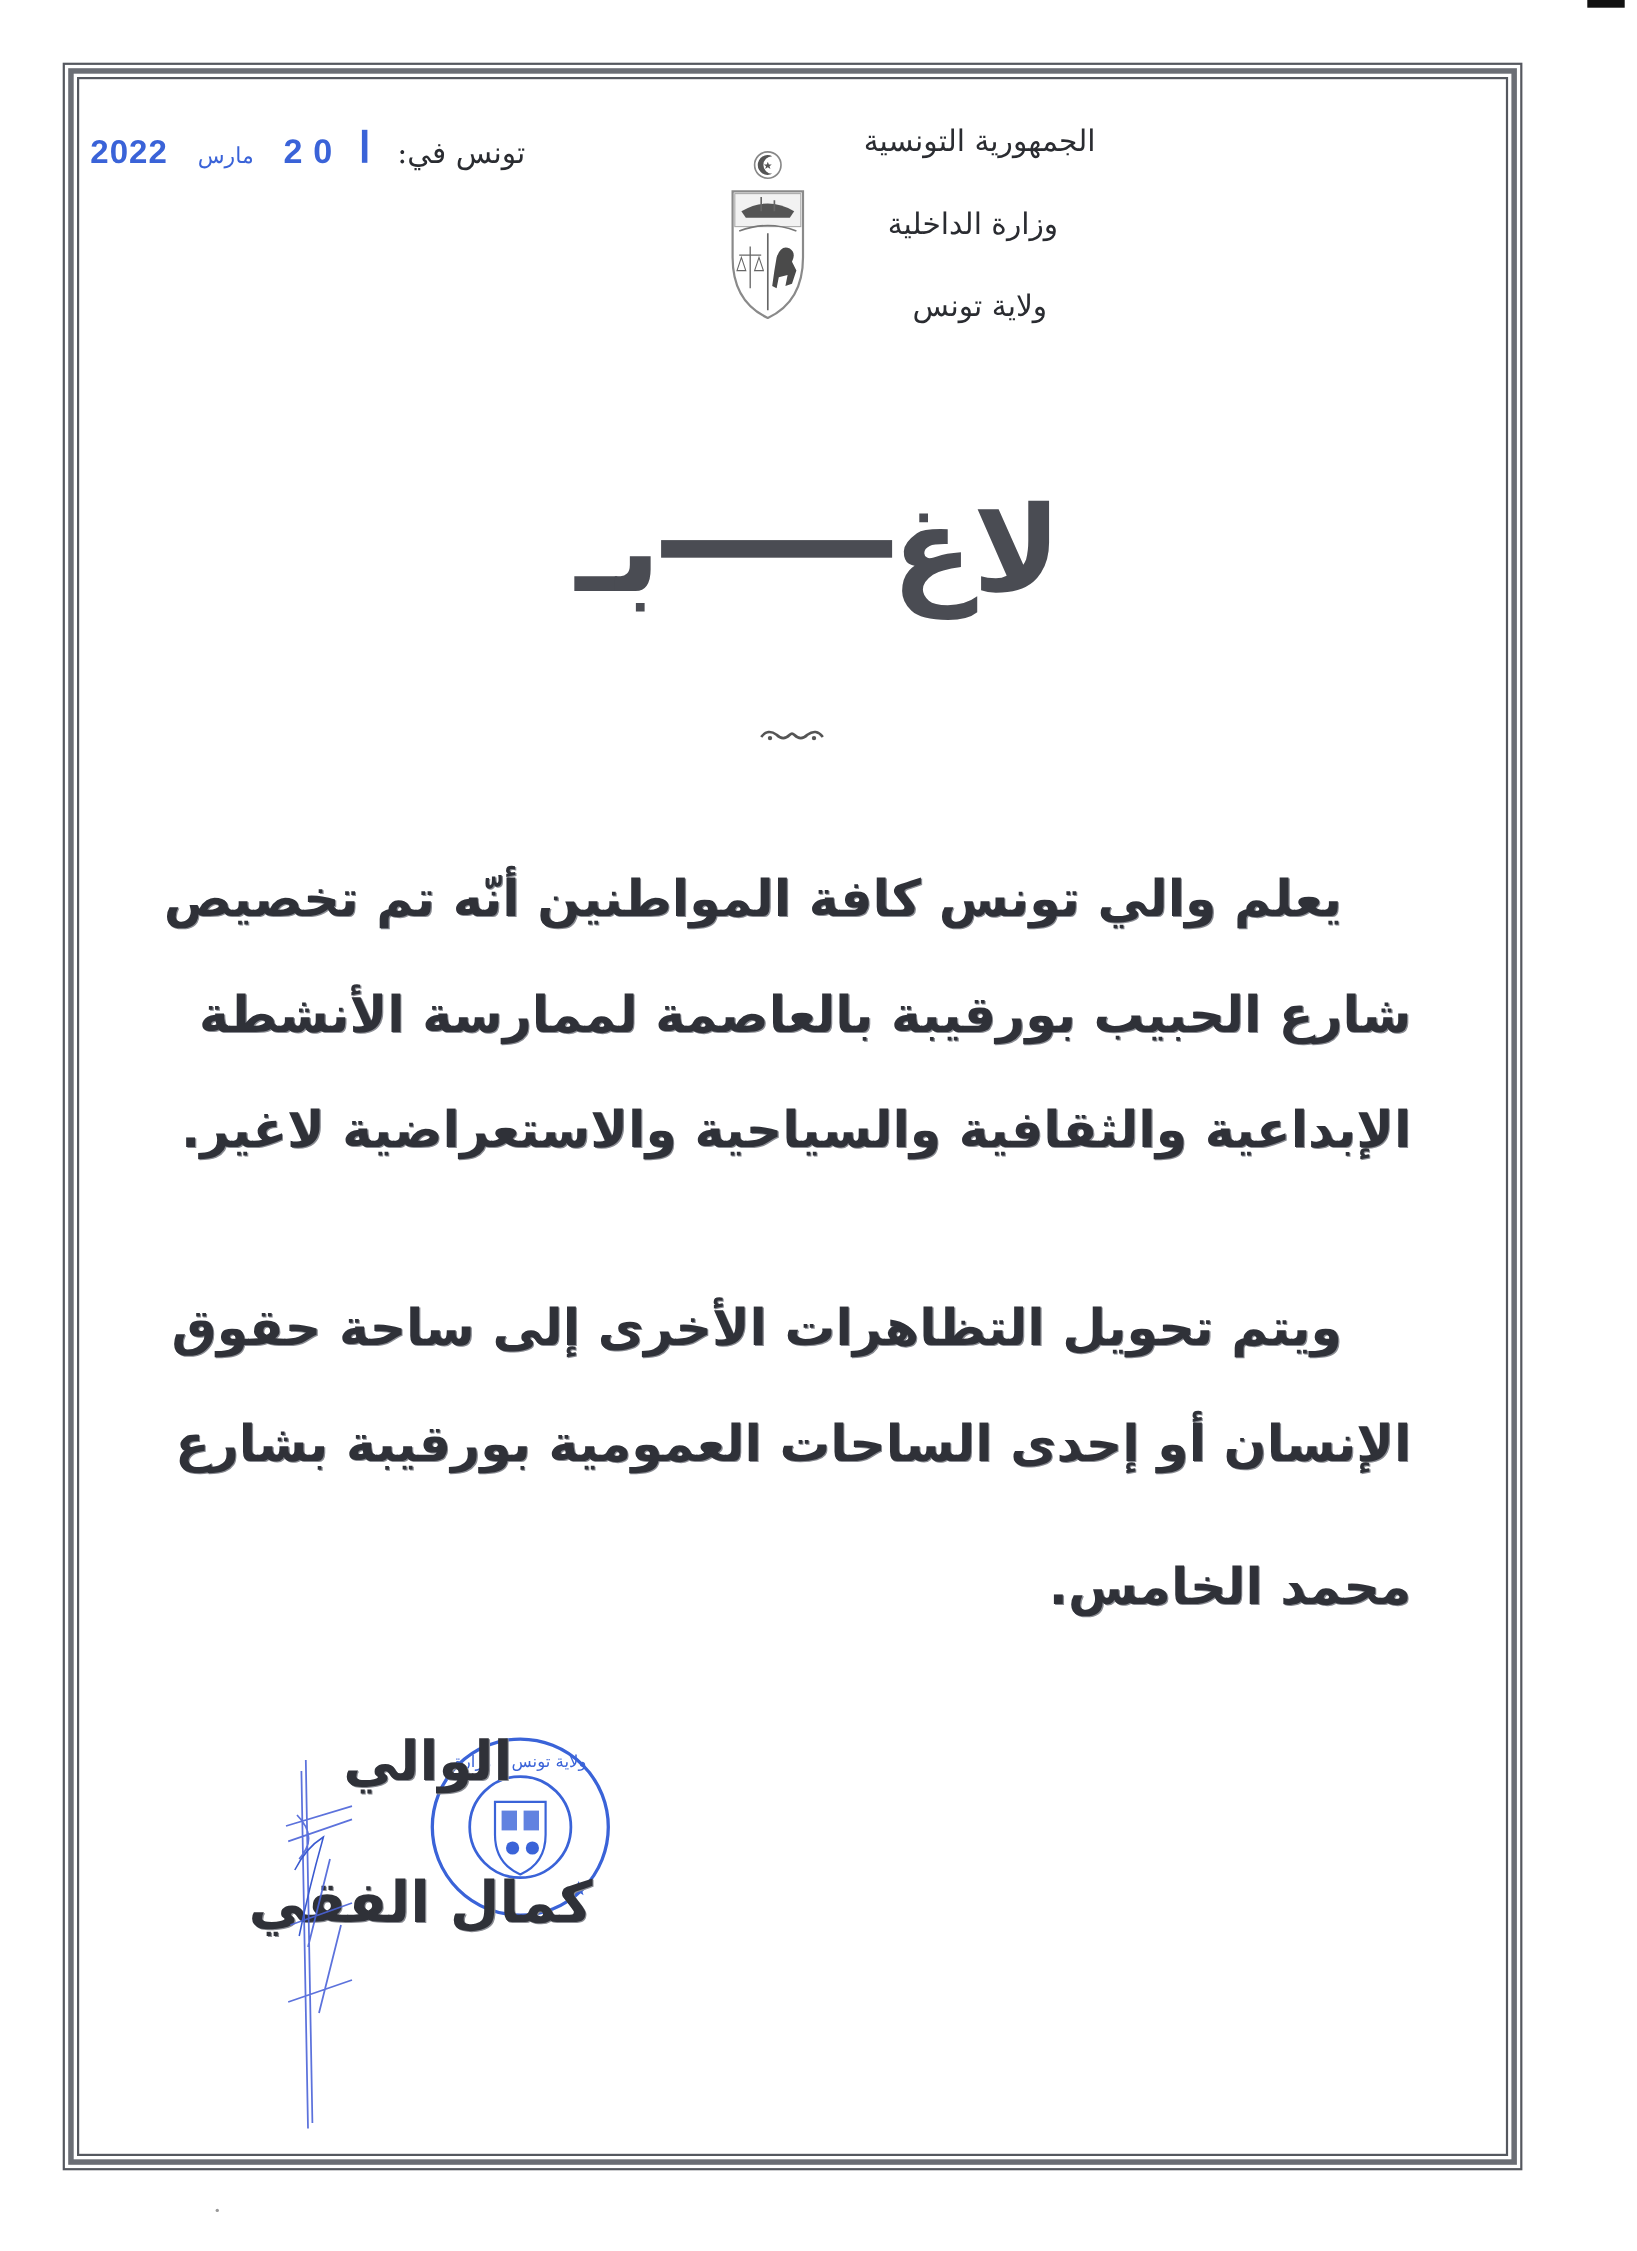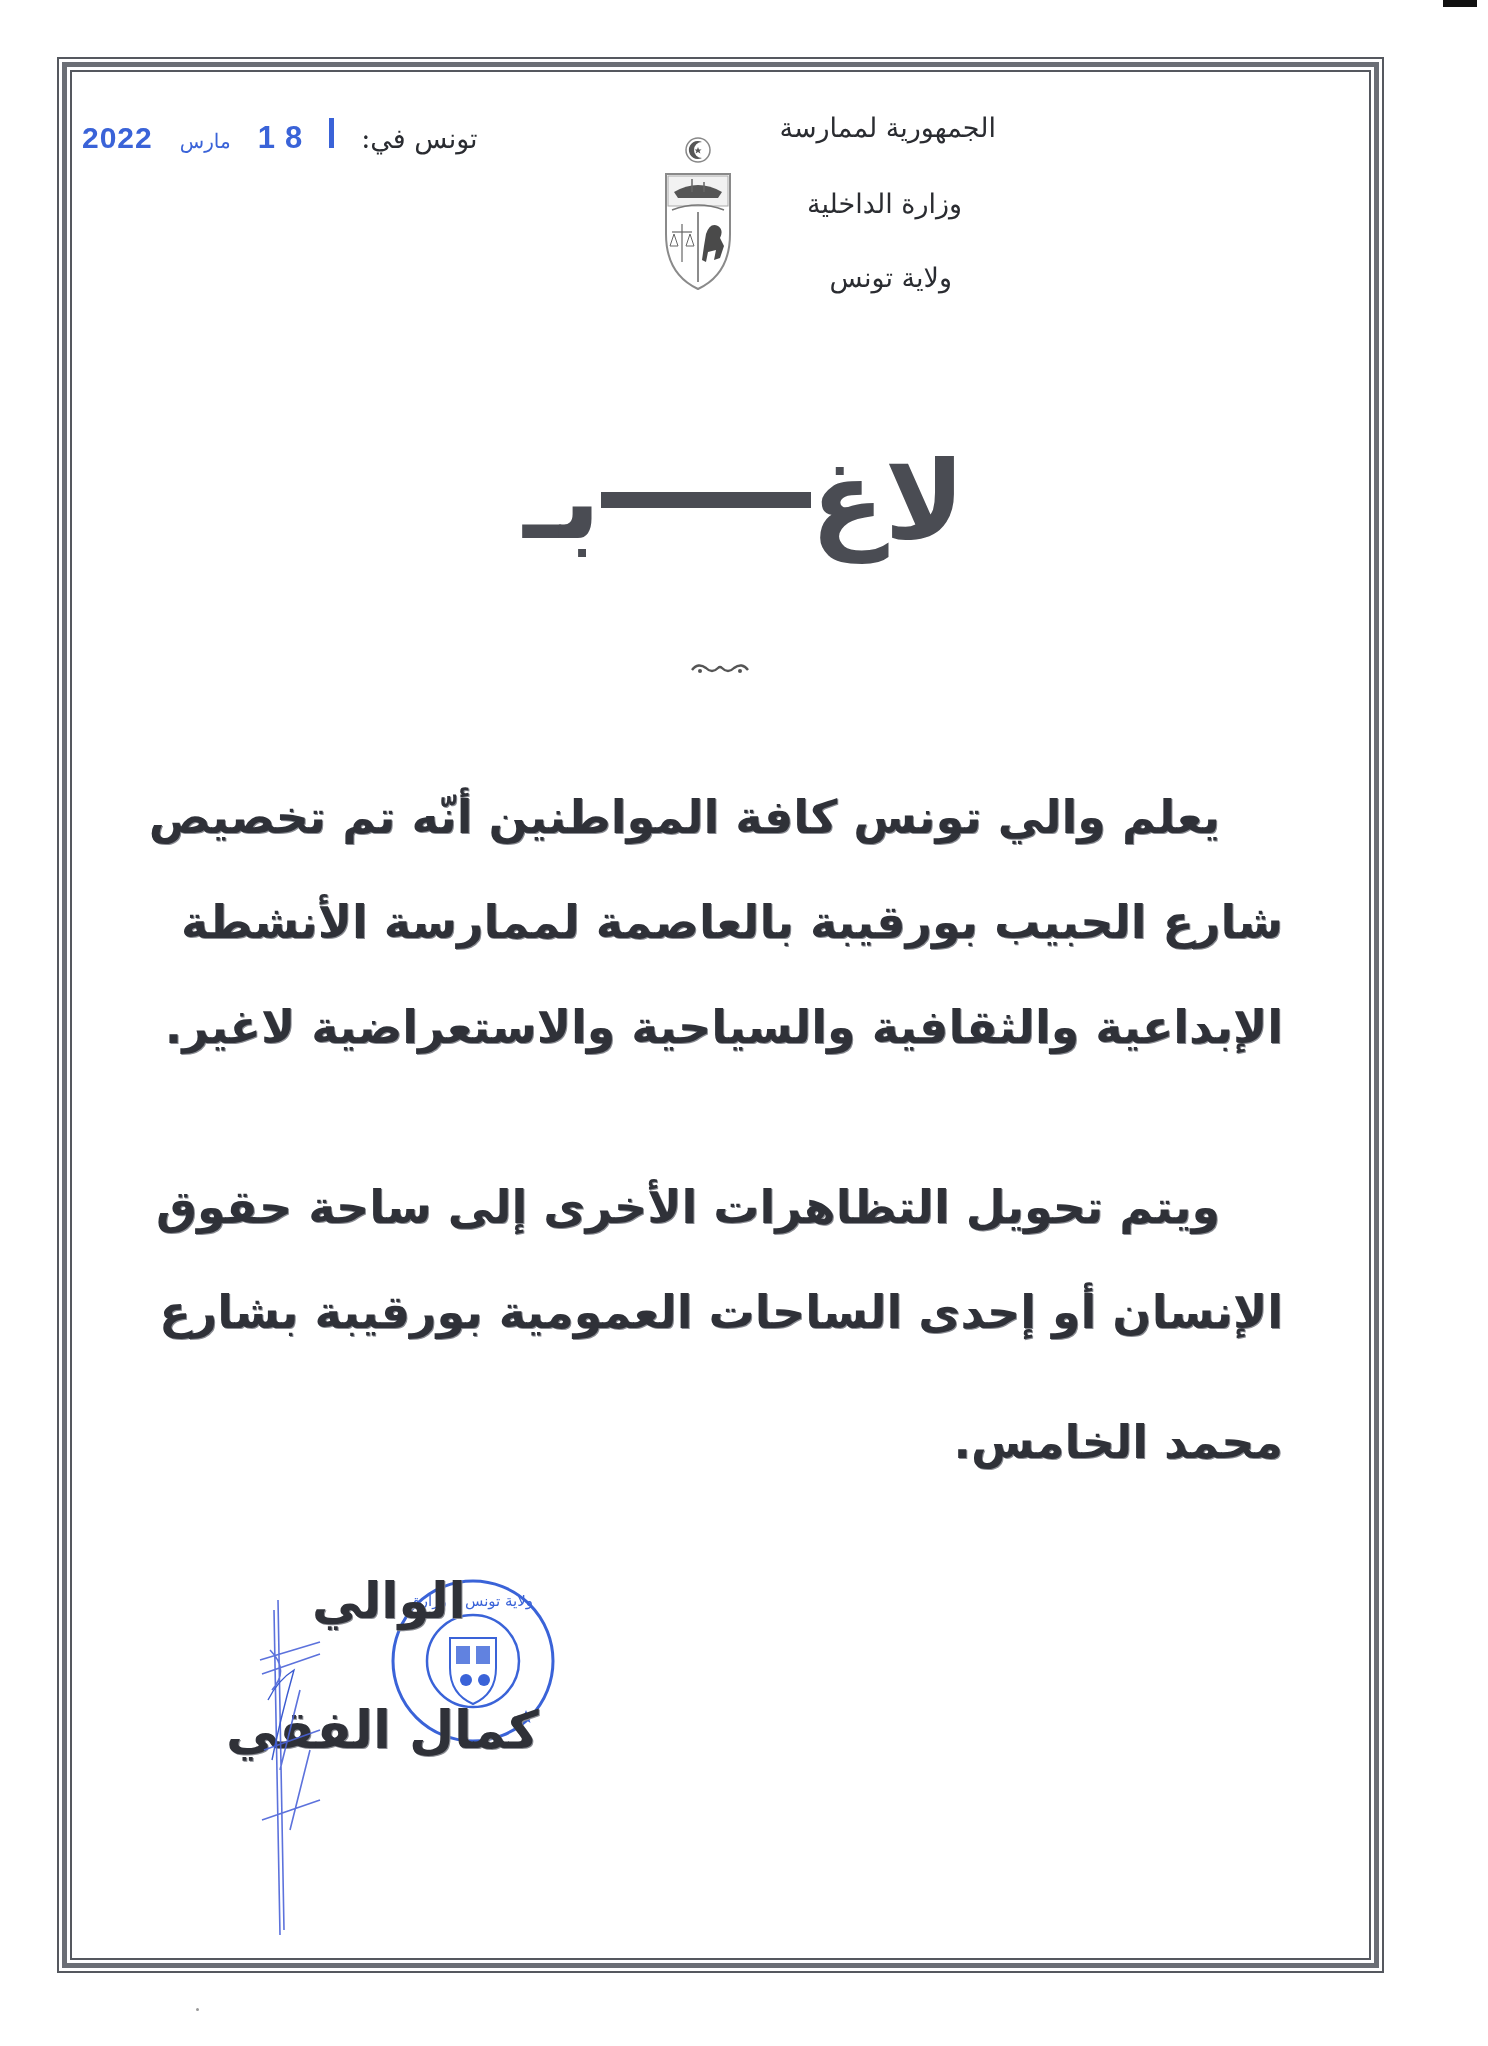--- a/index.html
+++ b/index.html
@@ -179,28 +179,28 @@
 <body>
 
 <div class="corner-mark"></div>
 
 <div class="frame-outer">
   <div class="frame-mid">
     <div class="frame-inner"></div>
   </div>
 </div>
 
-<div class="hdr-line" style="right:492px; top:112px;">الجمهورية لممارسة</div>
+<div class="hdr-line" style="right:492px; top:112px;">الجمهورية التونسية</div>
 <div class="hdr-line" style="right:526px; top:188px;">وزارة الداخلية</div>
 <div class="hdr-line" style="right:536px; top:262px;">ولاية تونس</div>
 
 <div class="date-line">
   <span class="stamp-part stamp-year">2022</span>
   <span class="stamp-part stamp-month">مارس</span>
-  <span class="stamp-part stamp-day">18</span>
+  <span class="stamp-part stamp-day">20</span>
   <span class="stamp-bracket"></span>
   <span class="date-label">تونس في:</span>
 </div>
 
 <svg class="emblem" viewBox="0 0 80 160">
   <circle cx="40" cy="16" r="12" fill="none" stroke="#888" stroke-width="1.5"></circle>
   <path d="M44 8 a9 9 0 1 0 0 16 a7 7 0 1 1 0 -16z" fill="#555"></path>
   <path d="M40 13 l1 2.5 2.6 0 -2 1.6 0.8 2.5 -2.4 -1.5 -2.4 1.5 0.8 -2.5 -2 -1.6 2.6 0z" fill="#555"></path>
   <path d="M8 40 L72 40 L72 100 Q72 140 40 155 Q8 140 8 100 Z" fill="none" stroke="#8a8a8a" stroke-width="2"></path>
   <rect x="10" y="42" width="60" height="30" fill="#f2f2f2" stroke="#aaa" stroke-width="1"></rect>

